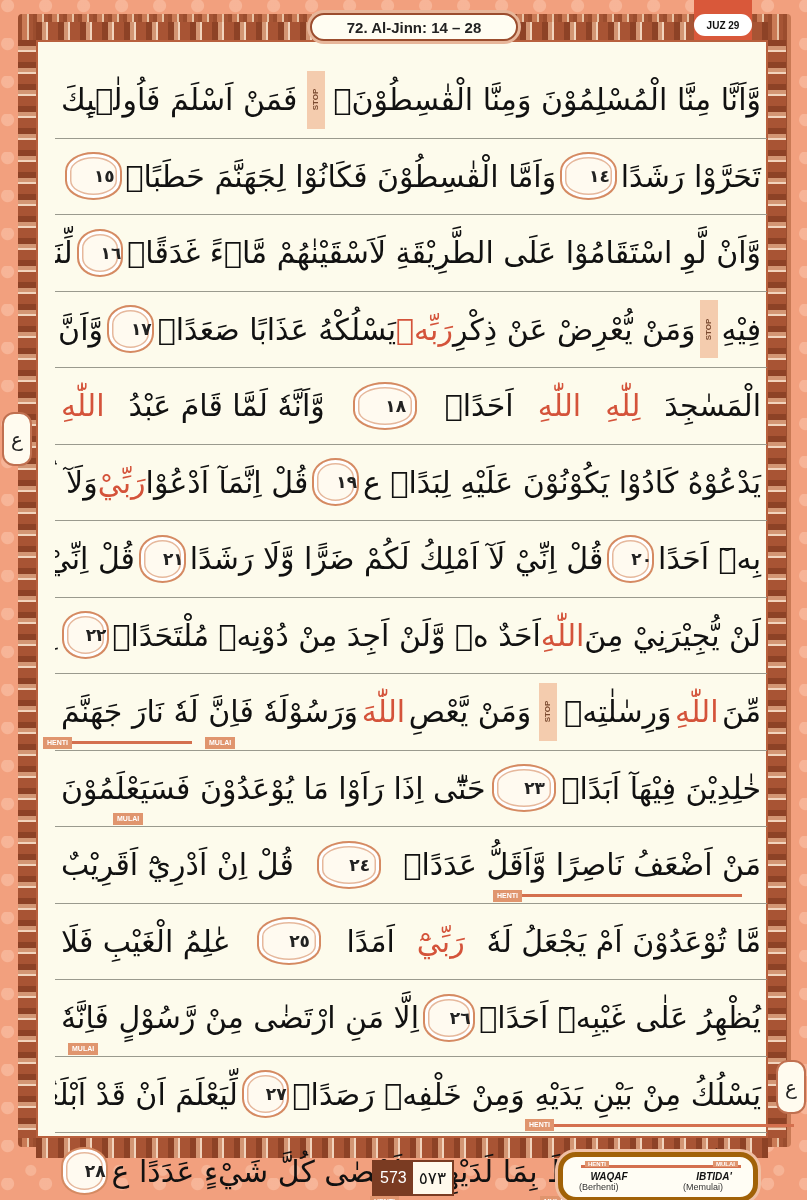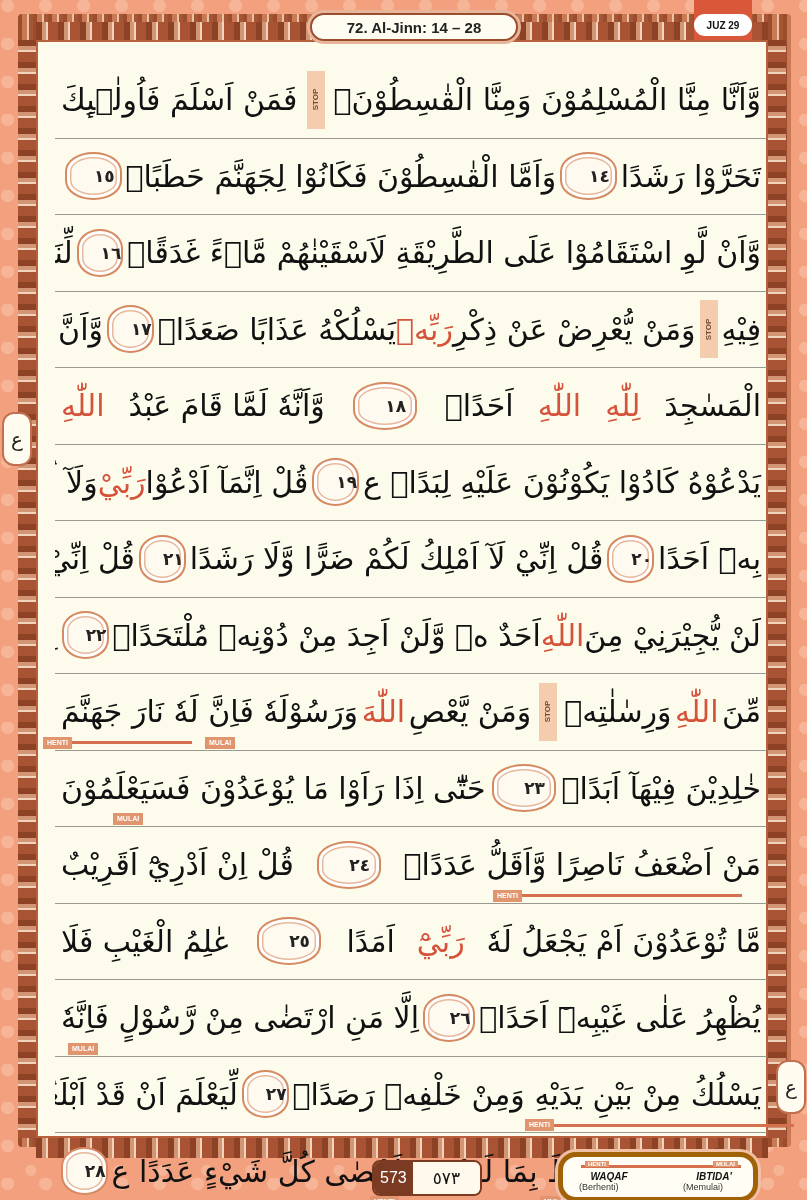--- a/index.html
+++ b/index.html
@@ -39,23 +39,23 @@
   .stop{display:inline-flex;flex-direction:column;align-items:center;justify-content:center;width:18px;height:58px;background:#f4ccae;margin:0 4px;
     font-family:"Liberation Sans",sans-serif;font-size:8px;font-weight:bold;color:#7a4a30;}
   .stop span{transform:rotate(-90deg);display:block;white-space:nowrap;}
 
   .marker{position:absolute;height:12px;display:flex;align-items:center;font-family:"Liberation Sans",sans-serif;font-size:7px;font-weight:bold;color:#fff;}
   .marker .tag{background:#e0956e;padding:0 4px;height:12px;line-height:12px;}
   .marker .bar{height:3px;background:#d4704e;}
 
   .ain{position:absolute;width:26px;height:50px;background:#fffbef;border:2px solid #c07050;border-radius:12px;display:flex;align-items:center;justify-content:center;font-size:20px;color:#222;}
 
-  .page-num{position:absolute;left:372px;top:1160px;height:32px;display:flex;border-radius:8px;overflow:hidden;border:2px solid #7a3b22;text-align:center;}
+  .page-num{position:absolute;left:372px;top:1160px;height:32px;display:flex;border-radius:0;overflow:hidden;border:2px solid #7a3b22;text-align:center;}
   .page-num .latin{background:#7a3b22;color:#fff;font-family:"Liberation Sans",sans-serif;font-size:16px;padding:0 6px;display:flex;align-items:center;}
-  .page-num .arabic{background:#fff9ec;color:#111;font-size:17px;padding:0 20px;display:flex;align-items:center;}
+  .page-num .arabic{background:#fff9ec;color:#111;font-size:17px;padding:0 6px;display:flex;align-items:center;}
 
   .legend{position:absolute;left:558px;top:1152px;width:190px;height:40px;background:#fffdf4;border:5px solid #a16207;border-radius:18px;box-shadow:0 0 0 3px #f0c0a4;}
   .legend .lbar{position:absolute;left:18px;top:8px;width:160px;height:3px;background:#d4704e;}
   .legend .ltag{position:absolute;top:4px;font-family:"Liberation Sans",sans-serif;font-size:6px;font-weight:bold;background:#e0956e;color:#fff;padding:0 3px;}
   .legend .lword{position:absolute;top:14px;font-family:"Liberation Sans",sans-serif;font-size:10px;font-weight:bold;font-style:italic;color:#111;text-align:center;}
   .legend .lsub{position:absolute;top:25px;font-family:"Liberation Sans",sans-serif;font-size:9px;color:#333;}
 </style>
 </head>
 <body>
 

